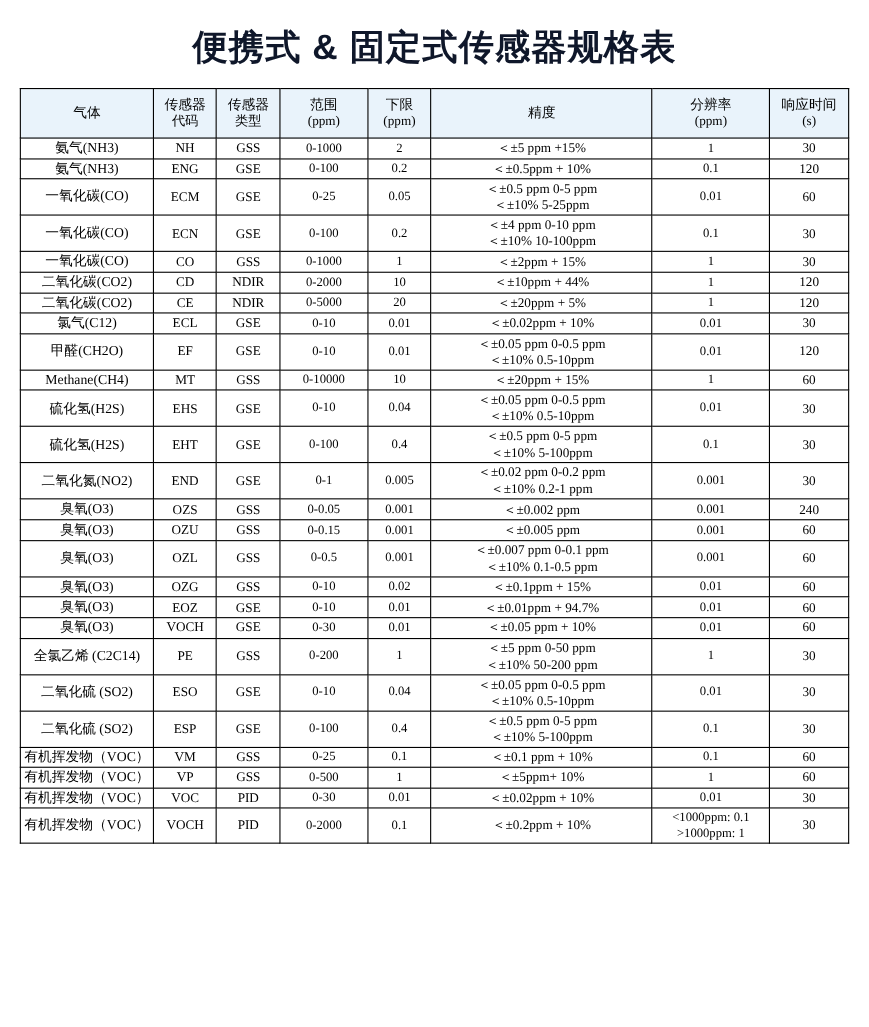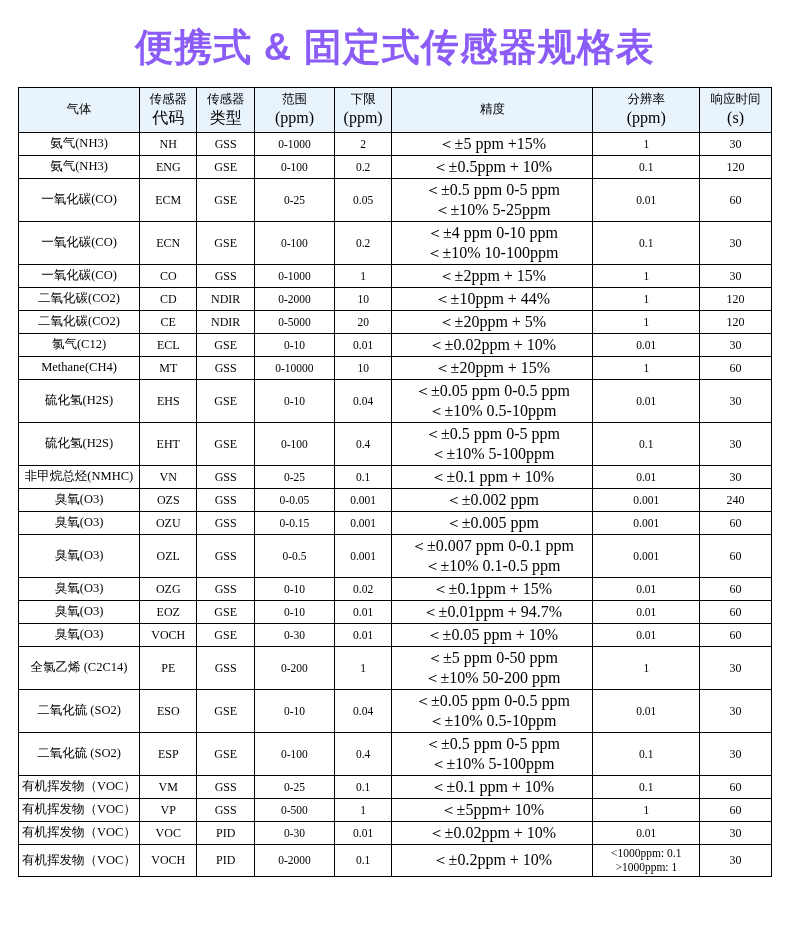--- a/index.html
+++ b/index.html
@@ -18,24 +18,24 @@
     width: 790px;
     height: 934px;
     position: relative;
     box-sizing: border-box;
     padding: 0 18px;
   }
   .title {
     text-align: center;
     font-family: "Liberation Sans", "DejaVu Sans", sans-serif;
     font-weight: bold;
-    font-size: 38px;
+    font-size: 32px;
     letter-spacing: 1px;
     margin: 22px 0 14px 0;
-    color: #8b5cf6;
+    color: #0f172a;
   }
   table.spec {
     border-collapse: collapse;
     width: 754px;
     table-layout: fixed;
     font-size: 12px;
     border-radius: 12px;
   }
   table.spec th, table.spec td {
     border: 1px solid #000;
@@ -55,28 +55,28 @@
     display: block;
   }
   .cell-multi span {
     display: block;
     white-space: nowrap;
   }
   td.gas {
     font-size: 12.5px;
   }
   td.acc {
-    font-size: 16px;
+    font-size: 12px;
   }
   td.small {
     font-size: 11.5px;
   }
   .hdr-sub {
     display: block;
-    font-size: 16px;
+    font-size: 12px;
   }
   
   col.c0 { width: 118px; }
   col.c1 { width: 56px; }
   col.c2 { width: 56px; }
   col.c3 { width: 78px; }
   col.c4 { width: 56px; }
   col.c5 { width: 196px; }
   col.c6 { width: 104px; }
   col.c7 { width: 70px; }
@@ -251,20 +251,39 @@
             </span>
           </td>
           <td class="small">
             <span class="cell-multi">
               <span>0.01</span>
             </span>
           </td>
           <td>30</td>
         </tr>
         <tr>
+          <td class="gas">甲醛(CH2O)</td>
+          <td>EF</td>
+          <td>GSE</td>
+          <td class="small">0-10</td>
+          <td class="small">0.01</td>
+          <td class="acc">
+            <span class="cell-multi">
+              <span>＜±0.05 ppm 0-0.5 ppm</span>
+              <span>＜±10% 0.5-10ppm</span>
+            </span>
+          </td>
+          <td class="small">
+            <span class="cell-multi">
+              <span>0.01</span>
+            </span>
+          </td>
+          <td>120</td>
+        </tr>
+        <tr>
           <td class="gas">Methane(CH4)</td>
           <td>MT</td>
           <td>GSS</td>
           <td class="small">0-10000</td>
           <td class="small">10</td>
           <td class="acc">
             <span class="cell-multi">
               <span>＜±20ppm + 15%</span>
             </span>
           </td>
@@ -307,33 +326,34 @@
             </span>
           </td>
           <td class="small">
             <span class="cell-multi">
               <span>0.1</span>
             </span>
           </td>
           <td>30</td>
         </tr>
         <tr>
-          <td class="gas">非甲烷总烃(NMHC)</td>
-          <td>VN</td>
-          <td>GSS</td>
-          <td class="small">0-25</td>
-          <td class="small">0.1</td>
-          <td class="acc">
-            <span class="cell-multi">
-              <span>＜±0.1 ppm + 10%</span>
-            </span>
-          </td>
-          <td class="small">
-            <span class="cell-multi">
-              <span>0.01</span>
+          <td class="gas">二氧化氮(NO2)</td>
+          <td>END</td>
+          <td>GSE</td>
+          <td class="small">0-1</td>
+          <td class="small">0.005</td>
+          <td class="acc">
+            <span class="cell-multi">
+              <span>＜±0.02 ppm 0-0.2 ppm</span>
+              <span>＜±10% 0.2-1 ppm</span>
+            </span>
+          </td>
+          <td class="small">
+            <span class="cell-multi">
+              <span>0.001</span>
             </span>
           </td>
           <td>30</td>
         </tr>
         <tr>
           <td class="gas">臭氧(O3)</td>
           <td>OZS</td>
           <td>GSS</td>
           <td class="small">0-0.05</td>
           <td class="small">0.001</td>

